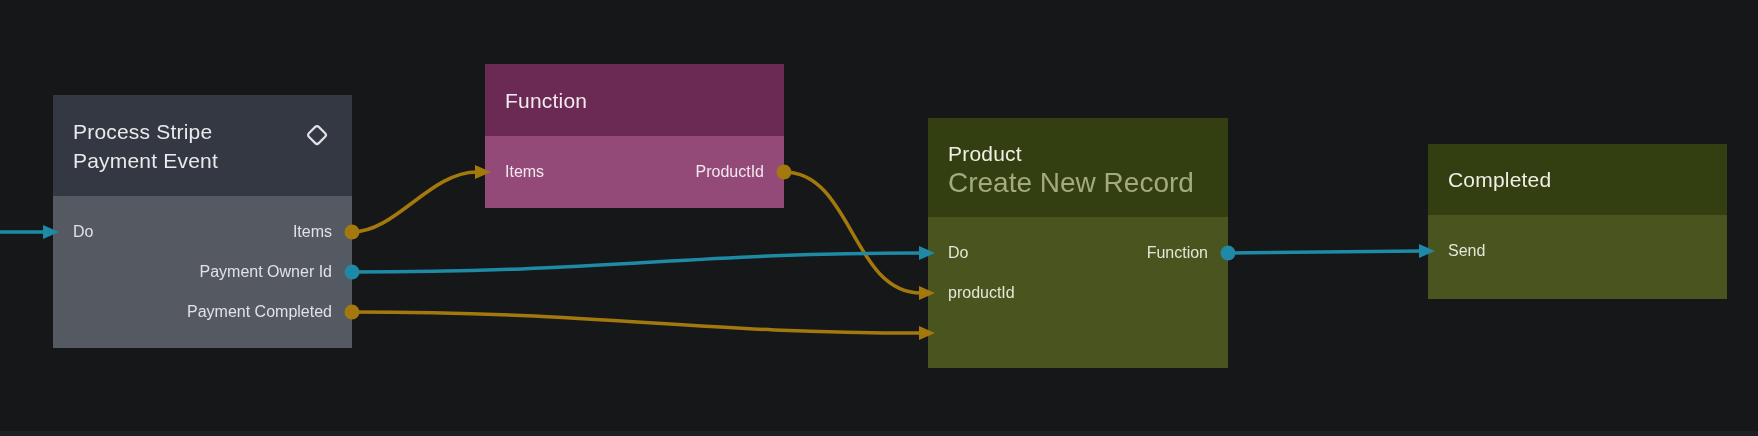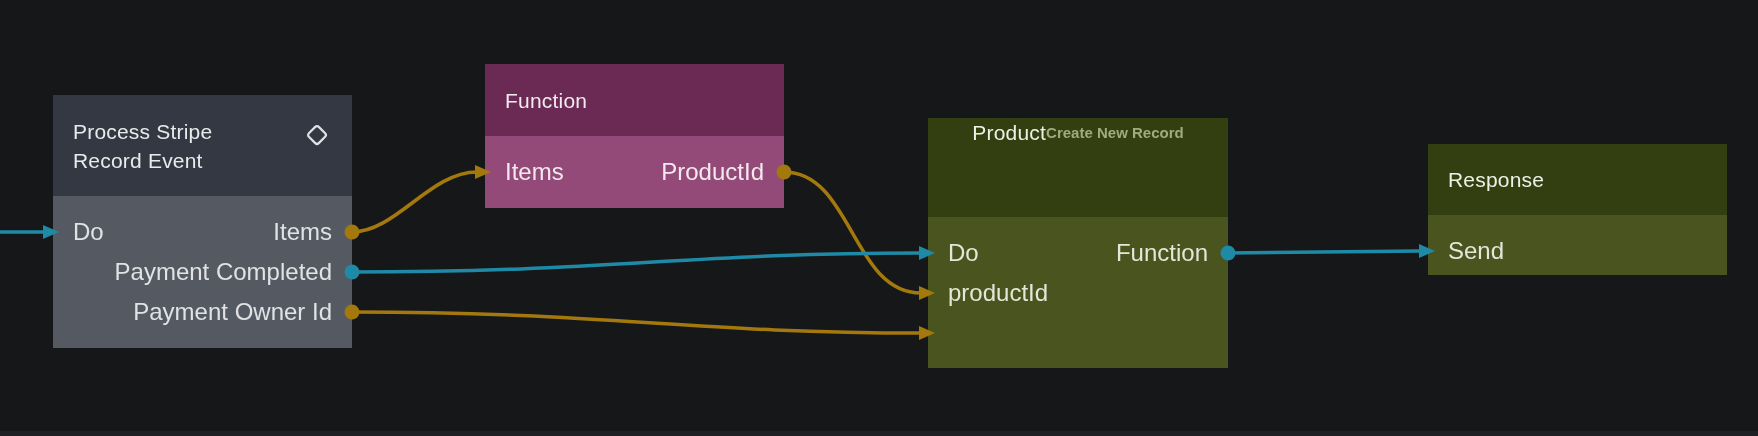--- a/index.html
+++ b/index.html
@@ -11,88 +11,88 @@
     -webkit-font-smoothing:antialiased;
   }
   .canvas{position:absolute;inset:0;}
   .bottom-strip{position:absolute;left:0;bottom:0;width:100%;height:5px;background:#1e1f22;}
 
   
   .node{position:absolute;z-index:1;}
   .hd{display:flex;align-items:center;position:relative;padding:0 20px;box-sizing:border-box;}
   .bd{box-sizing:border-box;padding:16px 0;}
   .title{font-size:21px;line-height:29px;letter-spacing:.2px;}
-  .subtitle{font-size:15px;line-height:29px;font-weight:bold;}
+  .subtitle{font-size:28px;line-height:29px;}
 
   .node-slate .hd{background:var(--node_slate_header,#343842);}
   .node-slate .bd{background:var(--node_slate_body,#555962);}
   .node-slate .title{color:#e9eaec;}
   .node-slate .pl,.node-slate .pr{color:#e0e2e5;}
 
   .node-plum .hd{background:var(--node_plum_header,#6b2a54);}
   .node-plum .bd{background:var(--node_plum_body,#944a78);}
   .node-plum .title{color:#f2eaee;}
   .node-plum .pl,.node-plum .pr{color:#f3e8ee;}
 
   .node-olive .hd{background:var(--node_olive_header,#333f10);}
   .node-olive .bd{background:var(--node_olive_body,#49541f);}
   .node-olive .title{color:#eef0e6;}
   .node-olive .subtitle{color:#a2ab7e;}
   .node-olive .pl,.node-olive .pr{color:#e4e6d8;}
 
   .row{display:flex;align-items:center;height:40px;padding:0 20px;}
-  .pl,.pr{font-size:24px;}
+  .pl,.pr{font-size:16px;}
   .pr{margin-left:auto;}
 
   .diamond-wrap{position:absolute;right:22px;top:27px;width:26px;height:26px;}
 
   
   #node-stripe{left:53px;top:95px;width:299px;}
   #node-stripe .hd{height:101px;}
   #node-stripe .title{width:185px;}
   #node-function{left:485px;top:64px;width:299px;}
   #node-function .hd{height:72px;}
   #node-product{left:928px;top:118px;width:300px;}
-  #node-product .hd{height:99px;display:flex;flex-direction:row;justify-content:center;align-items:flex-start;}
+  #node-product .hd{height:99px;display:flex;flex-direction:column;justify-content:center;align-items:flex-start;}
   #node-response{left:1428px;top:144px;width:299px;}
   #node-response .hd{height:71px;}
 
   
   svg.wires{position:absolute;left:0;top:0;z-index:2;pointer-events:none;}
   .wire{fill:none;stroke-width:3.5;stroke-linecap:round;}
   .wire.teal,{stroke:var(--teal,#1e8aa6);}
   .wire.teal{stroke:var(--teal,#1e8aa6);}
   .wire.gold{stroke:var(--gold,#a3790d);}
   .dot.teal,.arrow.teal{fill:var(--teal,#1e8aa6);}
   .dot.gold,.arrow.gold{fill:var(--gold,#a3790d);}
 </style>
 </head>
 <body>
 
 <div class="canvas">
 
   <div class="node node-slate" id="node-stripe">
     <div class="hd">
-      <div class="title">Process Stripe Record Event</div>
+      <div class="title">Process Stripe Payment Event</div>
       <span class="diamond-wrap">
         <svg width="26" height="26" viewBox="0 0 26 26">
           <rect x="6" y="6" width="14" height="14" rx="2.5" transform="rotate(45 13 13)" fill="none" stroke="#dfe1e5" stroke-width="2.2"></rect>
         </svg>
       </span>
     </div>
     <div class="bd" style="height:152px">
       <div class="row">
         <span class="pl">Do</span>
         <span class="pr">Items</span>
       </div>
       <div class="row">
-        <span class="pr">Payment Completed</span>
+        <span class="pr">Payment Owner Id</span>
       </div>
       <div class="row">
-        <span class="pr">Payment Owner Id</span>
+        <span class="pr">Payment Completed</span>
       </div>
     </div>
   </div>
 
   <div class="node node-plum" id="node-function">
     <div class="hd">
       <div class="title">Function</div>
     </div>
     <div class="bd" style="height:72px">
       <div class="row">
@@ -113,23 +113,23 @@
         <span class="pr">Function</span>
       </div>
       <div class="row">
         <span class="pl">productId</span>
       </div>
     </div>
   </div>
 
   <div class="node node-olive" id="node-response">
     <div class="hd">
-      <div class="title">Response</div>
+      <div class="title">Completed</div>
     </div>
-    <div class="bd" style="height:60px">
+    <div class="bd" style="height:84px">
       <div class="row">
         <span class="pl">Send</span>
       </div>
     </div>
   </div>
 
   <svg class="wires" width="1758" height="436" viewBox="0 0 1758 436">
 
     <g>
       <path class="wire teal" d="M 0 232 H 44"></path>

